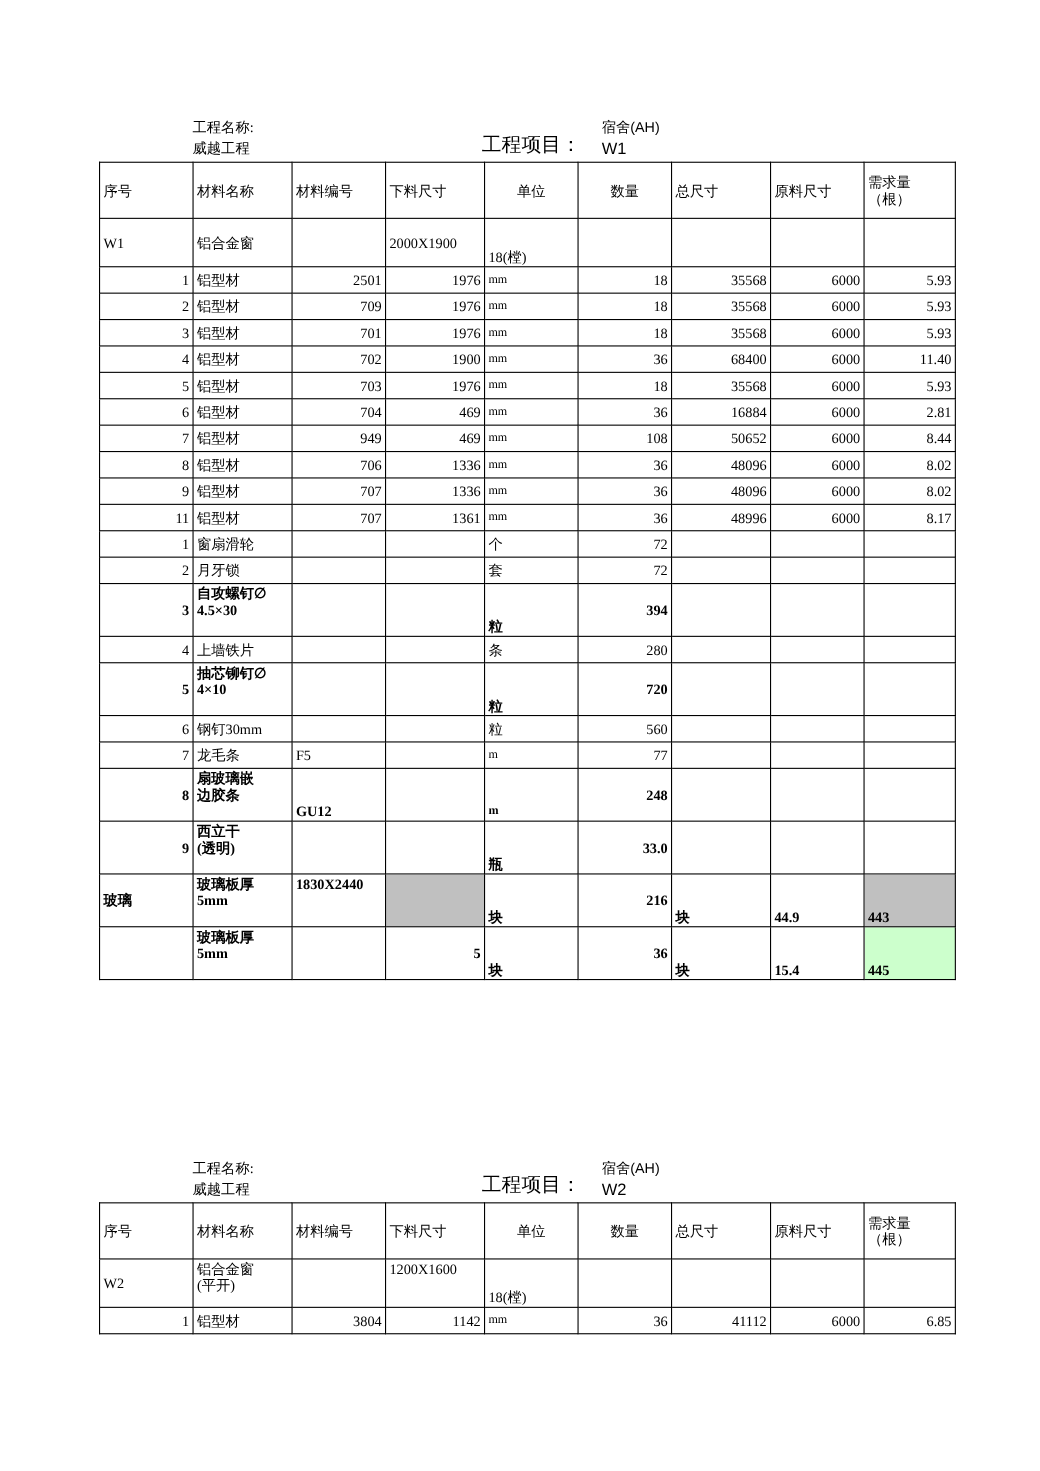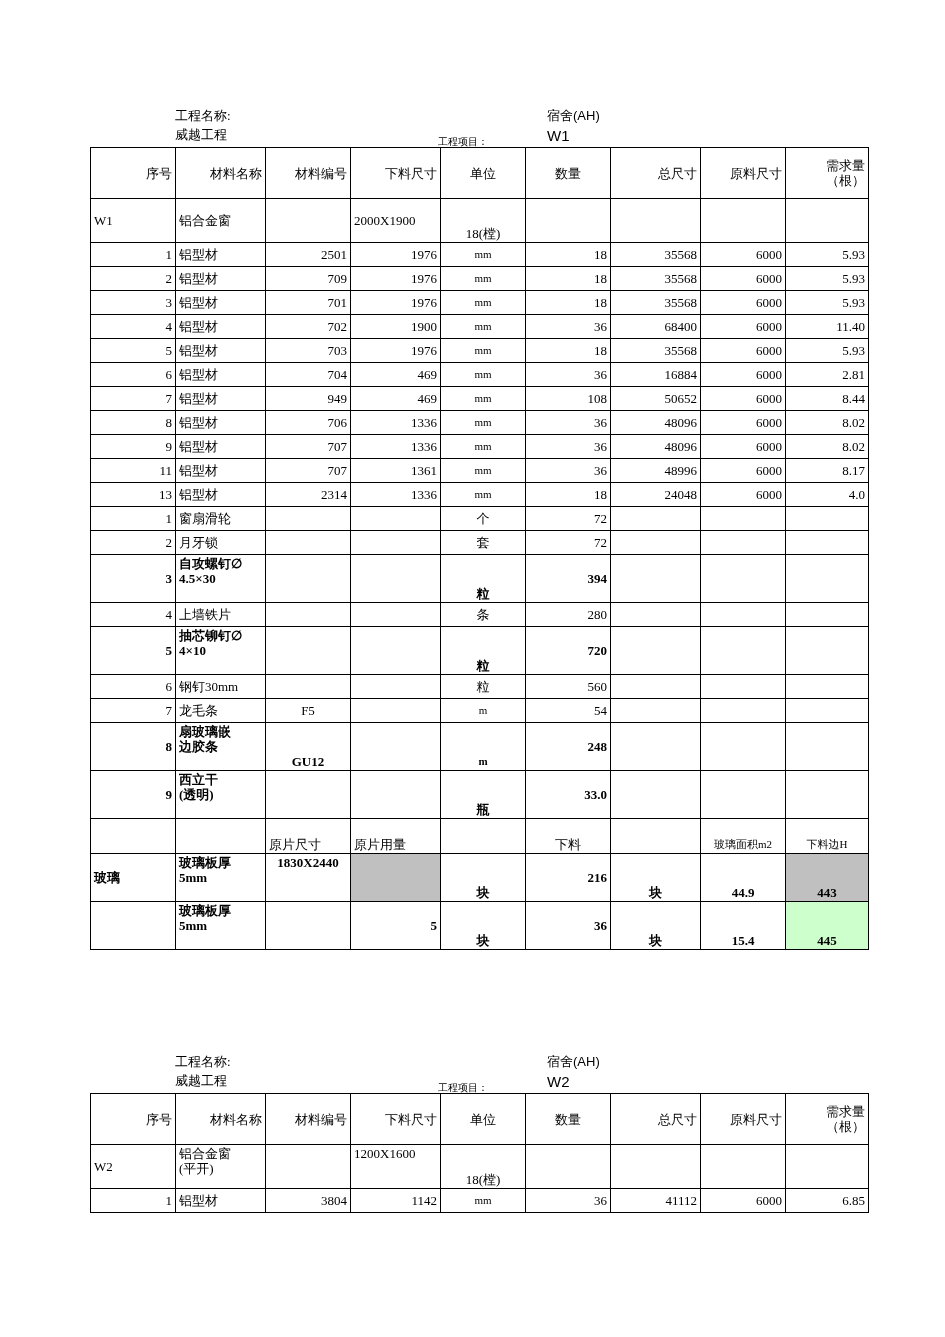--- a/index.html
+++ b/index.html
@@ -20,22 +20,22 @@
     line-height:1.0;
   }
   .t-name{
     position:absolute; left:85px; top:0px;
     font-family:"Liberation Serif","DejaVu Serif",serif;
     font-size:13px;
     white-space:pre-line;
     line-height:19px;
   }
   .t-proj-label{
-    position:absolute; left:348px; top:31px;
-    font-size:10px;
+    position:absolute; left:348px; top:16px;
+    font-size:18px;
   }
   .t-proj-val{
     position:absolute; left:457px; top:0px;
     font-family:"Liberation Sans","DejaVu Sans",sans-serif;
     font-size:13px;
     line-height:20px;
     white-space:pre-line;
   }
   .t-proj-val b{font-weight:normal;font-size:15px;}
 
@@ -55,26 +55,26 @@
     overflow:hidden;
     font-family:"Liberation Serif","DejaVu Serif",serif;
     white-space:pre-line;
     line-height:15px;
   }
   
   col.c0{width:85px;} col.c1{width:90px;} col.c2{width:85px;}
   col.c3{width:90px;} col.c4{width:85px;} col.c5{width:85px;}
   col.c6{width:90px;} col.c7{width:85px;} col.c8{width:83px;}
 
-  .hdr td{height:48px; text-align:right; vertical-align:middle;}
+  .hdr td{height:48px; text-align:left; vertical-align:middle;}
   .hdr td.ctr{text-align:center;}
   .hdr td.two{line-height:15px;}
 
   .num{text-align:right;}
-  .ctr{text-align:center;}
+  .ctr{text-align:left;}
   .lft{text-align:left;}
 
   tr.r-tall td{height:41px;}
   tr.r-std td{height:21px;}
   tr.r-mid td{height:32px;}
   tr.r-big td{height:45px;font-weight:bold;}
 
   .fill-gray{background:#c0c0c0;}
   .fill-green{background:#ccffcc;}
 
@@ -233,31 +233,20 @@
         <td class="num">11</td>
         <td class="lft">铝型材</td>
         <td class="num">707</td>
         <td class="num">1361</td>
         <td class="ctr sub">mm</td>
         <td class="num">36</td>
         <td class="num">48996</td>
         <td class="num">6000</td>
         <td class="num">8.17</td>
       </tr>
-      <tr class="r-std">
-        <td class="num">13</td>
-        <td class="lft">铝型材</td>
-        <td class="num">2314</td>
-        <td class="num">1336</td>
-        <td class="ctr sub">mm</td>
-        <td class="num">18</td>
-        <td class="num">24048</td>
-        <td class="num">6000</td>
-        <td class="num">4.0</td>
-      </tr>
 
 
       <tr class="r-std">
         <td class="num">1</td>
         <td class="lft">窗扇滑轮</td>
         <td class="lft"></td>
         <td class="lft"></td>
         <td class="ctr">个</td>
         <td class="num">72</td>
         <td class="num"></td>
@@ -320,21 +309,21 @@
         <td class="num"></td>
         <td class="num"></td>
         <td class="num"></td>
       </tr>
       <tr class="r-std">
         <td class="num">7</td>
         <td class="lft">龙毛条</td>
         <td class="ctr">F5</td>
         <td class="lft"></td>
         <td class="ctr sub">m</td>
-        <td class="num">54</td>
+        <td class="num">77</td>
         <td class="num"></td>
         <td class="num"></td>
         <td class="num"></td>
       </tr>
       <tr class="r-big">
         <td class="num" style="vertical-align:middle">8</td>
         <td class="lft" style="vertical-align:top">扇玻璃嵌
 边胶条</td>
         <td class="ctr" style="vertical-align:bottom">GU12</td>
         <td class="lft"></td>
@@ -350,31 +339,20 @@
 (透明)</td>
         <td class="lft"></td>
         <td class="lft"></td>
         <td class="ctr" style="vertical-align:bottom">瓶</td>
         <td class="num">33.0</td>
         <td class="num"></td>
         <td class="num"></td>
         <td class="num"></td>
       </tr>
 
-      <tr class="r-mid">
-        <td class="lft"></td>
-        <td class="lft"></td>
-        <td class="lft" style="vertical-align:bottom">原片尺寸</td>
-        <td class="lft" style="vertical-align:bottom">原片用量</td>
-        <td class="ctr"></td>
-        <td class="ctr" style="vertical-align:bottom">下料</td>
-        <td class="ctr"></td>
-        <td class="ctr sub" style="vertical-align:bottom">玻璃面积m2</td>
-        <td class="ctr sub" style="vertical-align:bottom">下料边H</td>
-      </tr>
 
       <tr class="r-big">
         <td class="lft">玻璃</td>
         <td class="lft" style="vertical-align:top">玻璃板厚
 5mm</td>
         <td class="ctr" style="vertical-align:top">1830X2440</td>
         <td class="num fill-gray"></td>
         <td class="ctr" style="vertical-align:bottom">块</td>
         <td class="num">216</td>
         <td class="ctr" style="vertical-align:bottom">块</td>

